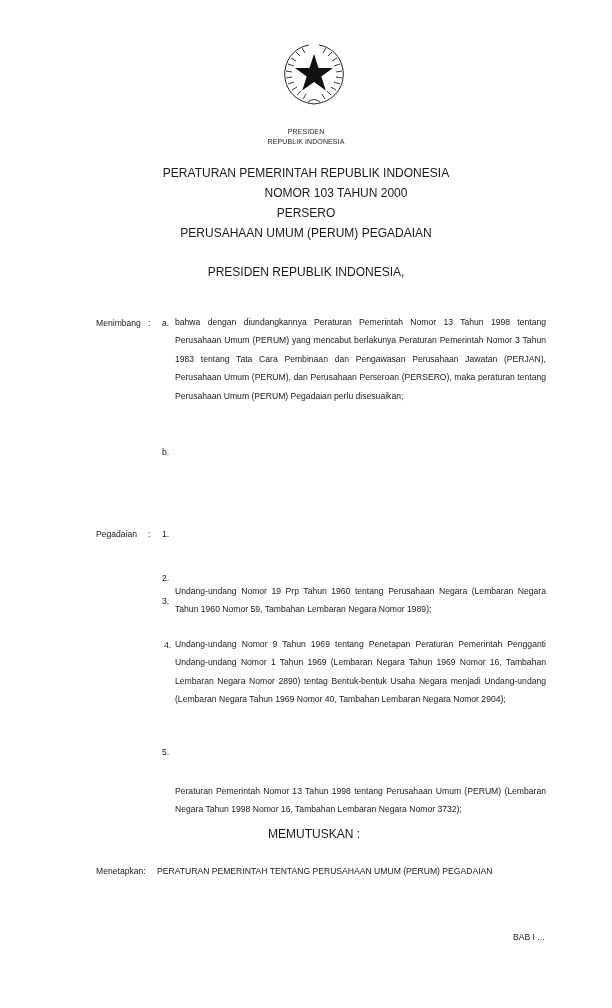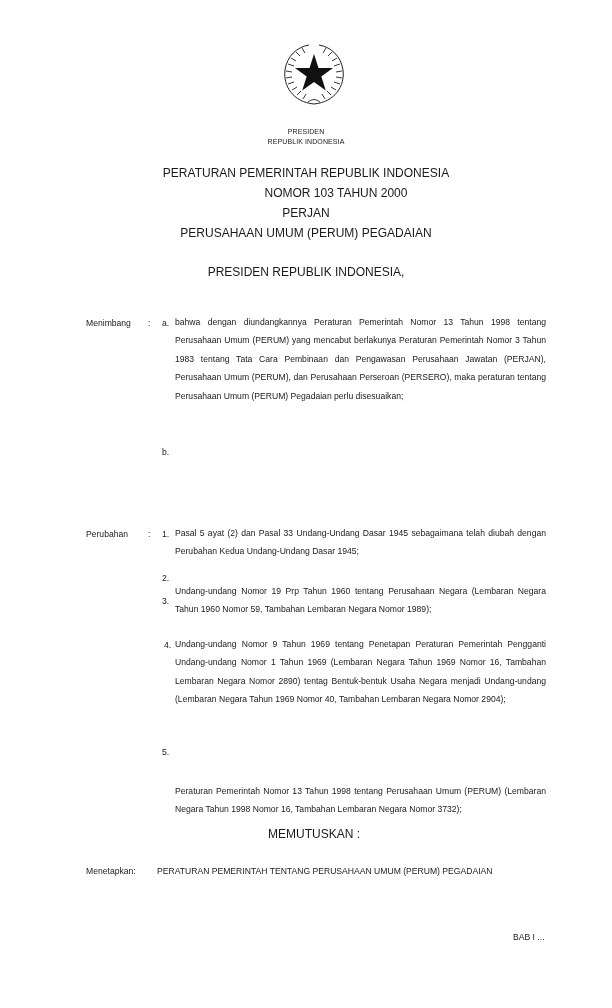--- a/index.html
+++ b/index.html
@@ -6,21 +6,21 @@
   body {
     width: 612px; height: 1008px; position: relative; overflow: hidden;
     font-family: "Liberation Sans", sans-serif; color: #1a1a1a;
     font-size: 8.6px;
   }
   .page { position: absolute; left: 0; top: 0; width: 612px; height: 1008px; }
   .emblem { position: absolute; left: 279px; top: 40px; width: 70px; height: 70px; }
   .center-line { position: absolute; left: 0; width: 612px; text-align: center; white-space: nowrap; }
   .presiden-label { font-size: 7px; letter-spacing: 0.1px; }
   .title { font-size: 12px; }
-  .lbl { position: absolute; left: 86px; white-space: nowrap; }
+  .lbl { position: absolute; left: 96px; white-space: nowrap; }
   .colon { position: absolute; left: 148px; }
   .marker { position: absolute; white-space: nowrap; }
   .para { position: absolute; left: 175px; width: 371px; line-height: 18.4px; text-align: justify; }
   .single { position: absolute; white-space: nowrap; }
 </style>
 </head>
 <body>
 
 <div class="page">
 
@@ -38,38 +38,37 @@
       </g>
       <polygon fill="#111" points="35,14 39.5,28 54,28 42.3,36.6 46.8,50.5 35,42 23.2,50.5 27.7,36.6 16,28 30.5,28"></polygon>
     </svg>
   </div>
 
   <div class="center-line presiden-label" style="top:128px;">PRESIDEN</div>
   <div class="center-line presiden-label" style="top:138px;">REPUBLIK INDONESIA</div>
 
   <div class="center-line title" style="top:166px;">PERATURAN PEMERINTAH REPUBLIK INDONESIA</div>
   <div class="center-line title" style="top:186px;padding-left:30px;">NOMOR 103 TAHUN 2000</div>
-  <div class="center-line title" style="top:206px;">PERJAN</div>
+  <div class="center-line title" style="top:206px;">PERSERO</div>
   <div class="center-line title" style="top:226px;">PERUSAHAAN UMUM (PERUM) PEGADAIAN</div>
 
   <div class="center-line title" style="top:265px;">PRESIDEN REPUBLIK INDONESIA,</div>
 
   <div class="lbl" style="top:318px;">Menimbang</div>
   <div class="colon" style="top:318px;">:</div>
 
   <div class="marker" style="left:162px; top:318px;">a.</div>
   <div class="para" style="top:313px;">bahwa dengan diundangkannya Peraturan Pemerintah Nomor 13 Tahun 1998 tentang Perusahaan Umum (PERUM) yang mencabut berlakunya Peraturan Pemerintah Nomor 3 Tahun 1983 tentang Tata Cara Pembinaan dan Pengawasan Perusahaan Jawatan (PERJAN), Perusahaan Umum (PERUM), dan Perusahaan Perseroan (PERSERO), maka peraturan tentang Perusahaan Umum (PERUM) Pegadaian perlu disesuaikan;</div>
 
   <div class="marker" style="left:162px; top:447px;">b.</div>
 
-  <div class="lbl" style="top:529px;">Perubahan</div>
+  <div class="lbl" style="top:529px;">Pegadaian</div>
   <div class="colon" style="top:529px;">:</div>
 
   <div class="marker" style="left:162px; top:529px;">1.</div>
-  <div class="para" style="top:524px;">Pasal 5 ayat (2) dan Pasal 33 Undang-Undang Dasar 1945 sebagaimana telah diubah dengan Perubahan Kedua Undang-Undang Dasar 1945;</div>
 
   <div class="marker" style="left:162px; top:573px;">2.</div>
 
   <div class="marker" style="left:162px; top:596px;">3.</div>
   <div class="para" style="top:582px;">Undang-undang Nomor 19 Prp Tahun 1960 tentang Perusahaan Negara (Lembaran Negara Tahun 1960 Nomor 59, Tambahan Lembaran Negara Nomor 1989);</div>
 
   <div class="marker" style="left:164px; top:640px;">4.</div>
   <div class="para" style="top:635px;">Undang-undang Nomor 9 Tahun 1969 tentang Penetapan Peraturan Pemerintah Pengganti Undang-undang Nomor 1 Tahun 1969 (Lembaran Negara Tahun 1969 Nomor 16, Tambahan Lembaran Negara Nomor 2890) tentag Bentuk-bentuk Usaha Negara menjadi Undang-undang (Lembaran Negara Tahun 1969 Nomor 40, Tambahan Lembaran Negara Nomor 2904);</div>
 
   <div class="marker" style="left:162px; top:747px;">5.</div>

